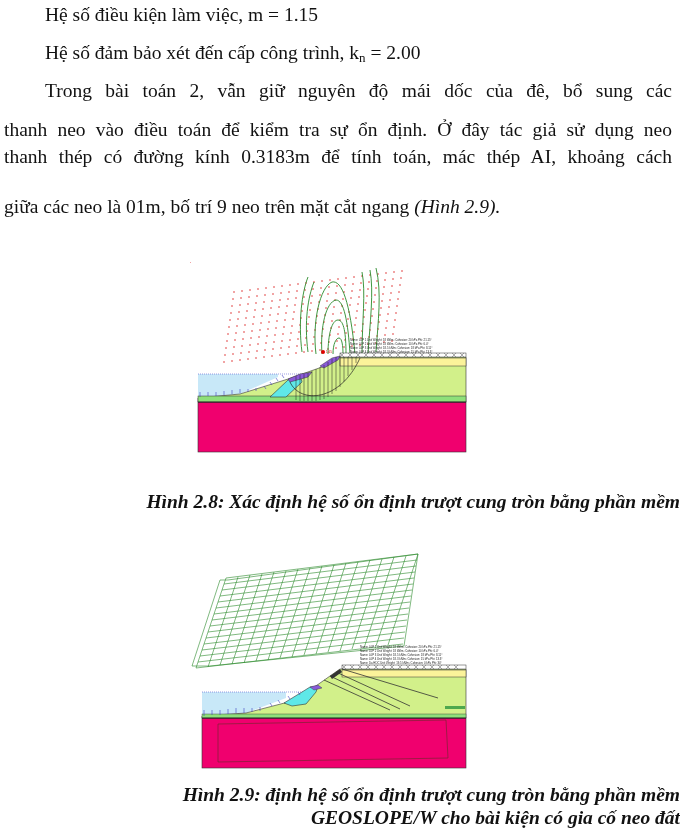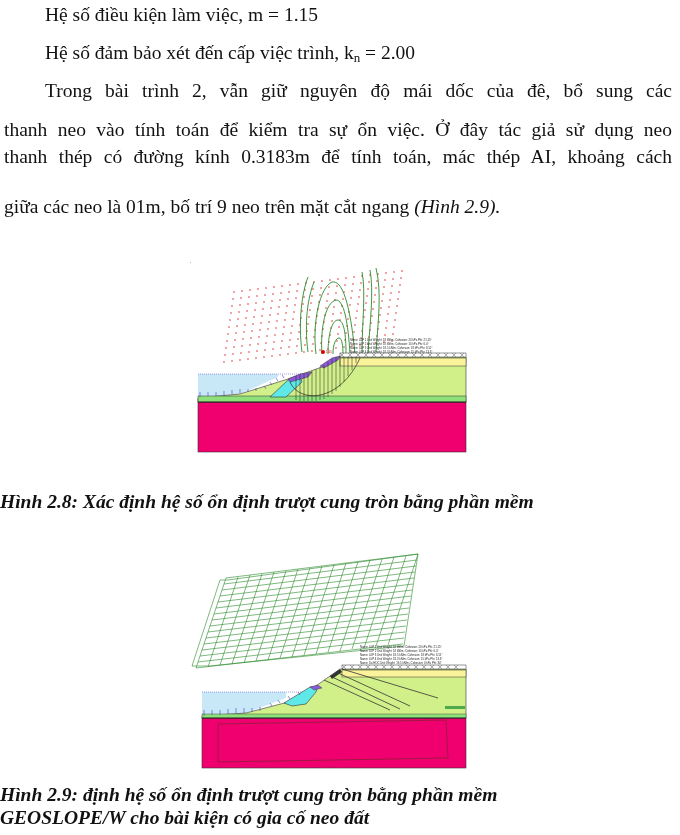--- a/index.html
+++ b/index.html
@@ -4,39 +4,39 @@
 <style>
   html, body { margin: 0; padding: 0; background: #ffffff; }
   body { width: 680px; height: 835px; position: relative; overflow: hidden;
          font-family: "Liberation Serif", "DejaVu Serif", serif; color: #111; }
   .line { position: absolute; font-size: 19.5px; line-height: 22px; white-space: nowrap; font-family: Liberation Serif, serif; }
   .indent { left: 45px; }
   .full { left: 4px; width: 668px; text-align: justify; text-align-last: justify; }
   .full.last { text-align-last: left; }
   sub { font-size: 13px; vertical-align: -3px; line-height: 0; }
   .ital { font-style: italic; margin-top: 25px; }
-  .caption { position: absolute; left: 0; width: 680px; text-align: left;
+  .caption { position: absolute; left: 0; width: 680px; text-align: right;
              font-weight: bold; font-style: italic; font-size: 19.5px; line-height: 23px; }
   .figure { position: absolute; }
   .figure svg { display: block; }
 </style>
 </head>
 <body>
 
 <div class="line indent" style="top:4px;">
   <span>Hệ số điều kiện làm việc, m = 1.15</span>
 </div>
 <div class="line indent" style="top:42px;">
-  <span>Hệ số đảm bảo xét đến cấp việc trình, k</span><sub>n</sub><span> = 2.00</span>
+  <span>Hệ số đảm bảo xét đến cấp công trình, k</span><sub>n</sub><span> = 2.00</span>
 </div>
 <div class="line indent" style="top:80px; width:627px; text-align:justify; text-align-last:justify;">
-  <span>Trong bài trình 2, vẫn giữ nguyên độ mái dốc của đê, bổ sung các</span>
+  <span>Trong bài toán 2, vẫn giữ nguyên độ mái dốc của đê, bổ sung các</span>
 </div>
 <div class="line full" style="top:119px;">
-  <span>thanh neo vào tính toán để kiểm tra sự ổn việc. Ở đây tác giả sử dụng neo</span>
+  <span>thanh neo vào điều toán để kiểm tra sự ổn định. Ở đây tác giả sử dụng neo</span>
 </div>
 <div class="line full" style="top:146px;">
   <span>thanh thép có đường kính 0.3183m để tính toán, mác thép AI, khoảng cách</span>
 </div>
 <div class="line full last" style="top:196px;">
   <span>giữa các neo là 01m, bố trí 9 neo trên mặt cắt ngang </span><span class="ital">(Hình 2.9).</span>
 </div>
 
 <div class="figure" style="left:190px; top:262px;">
   <svg width="300" height="205" viewBox="0 0 300 205">

